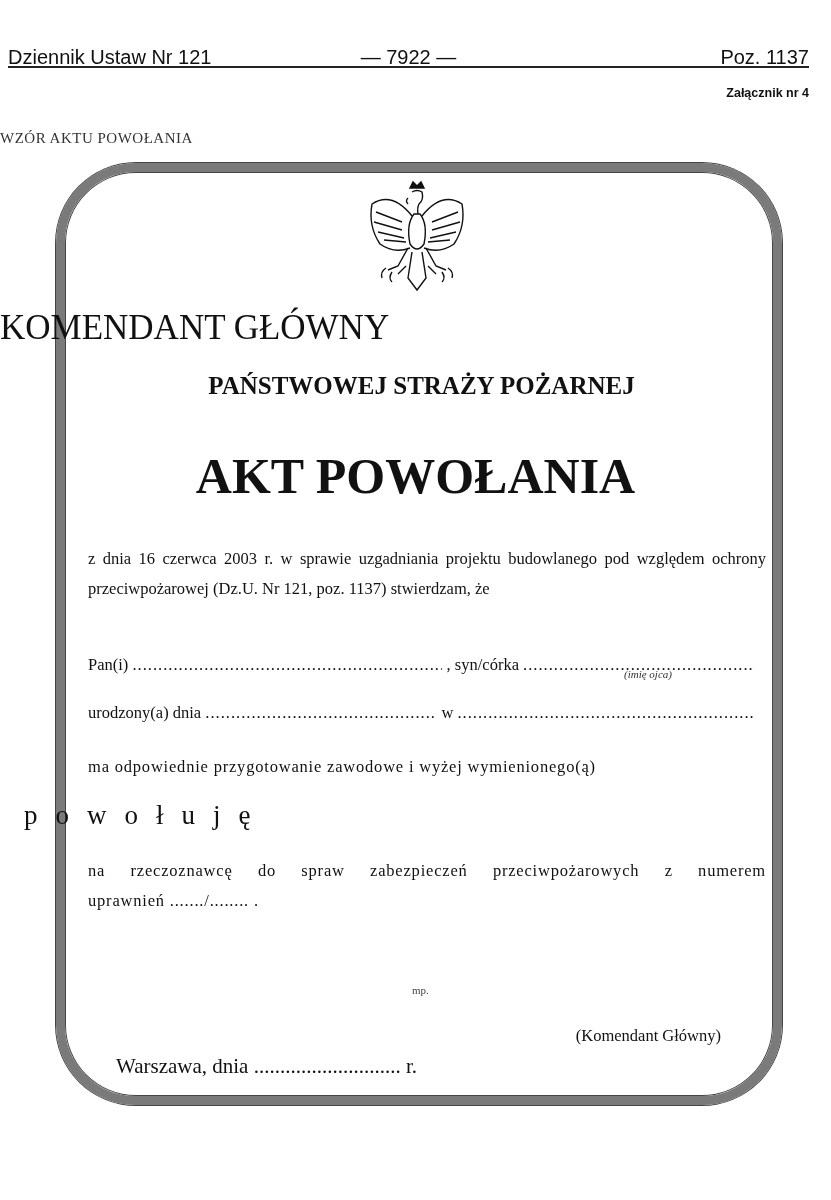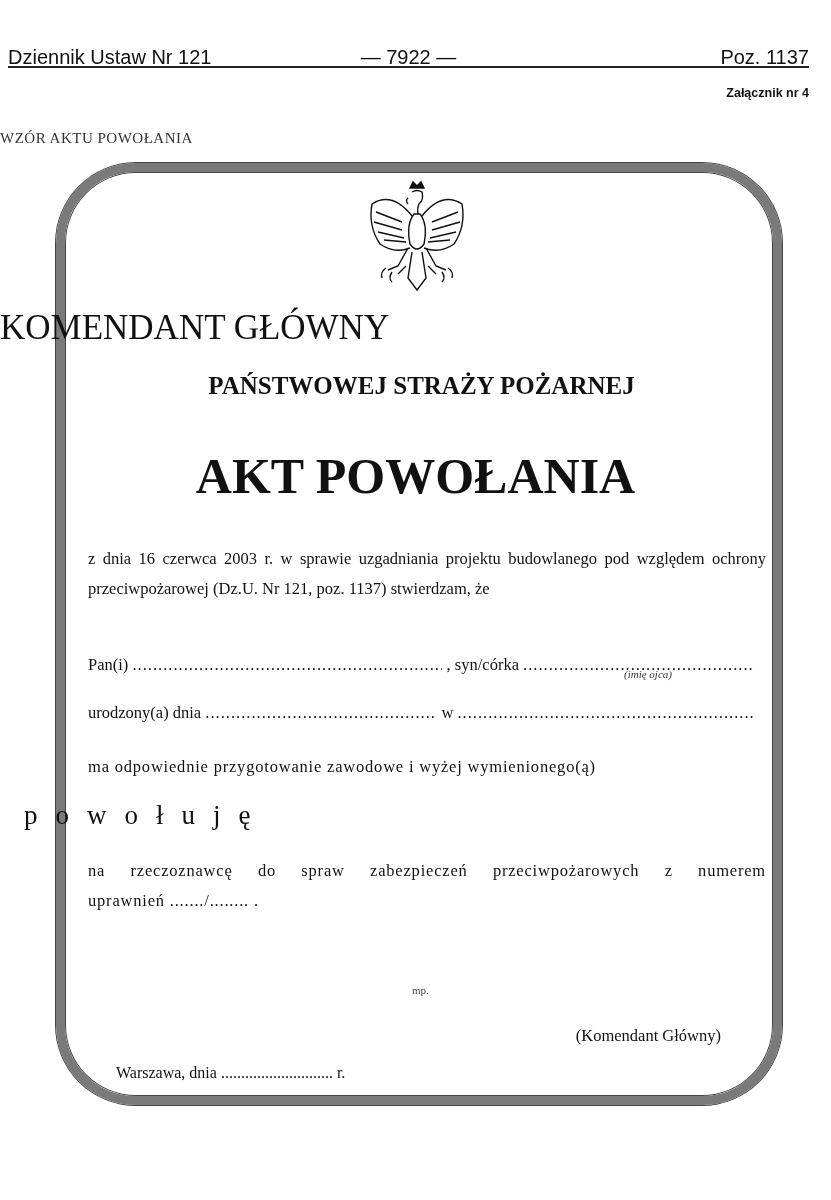--- a/index.html
+++ b/index.html
@@ -28,21 +28,21 @@
   .body-text { position: absolute; left: 88px; width: 678px; font-size: 16.5px; }
   .justify { text-align: justify; text-align-last: justify; }
   .para1 { top: 544px; line-height: 30px; }
   .line { position: absolute; left: 88px; width: 678px; font-size: 16.5px; white-space: nowrap; overflow: hidden; }
   .dots { display: inline-block; overflow: hidden; vertical-align: bottom; letter-spacing: 1px; }
   .hint { position: absolute; font-style: italic; font-size: 11px; color: #333; }
   .spaced { letter-spacing: 0.8px; }
   .appoint { position: absolute; left: 0; right: 0; top: 800px; font-size: 27px; font-weight: normal; letter-spacing: 18px; padding-left: 24px; }
   .mp { position: absolute; left: 412px; top: 948px; font-size: 11px; color: #444; margin-top: 36px; }
   .signer { position: absolute; right: 110px; top: 1026px; font-size: 16.5px; }
-  .place-date { position: absolute; left: 116px; top: 1054px; font-size: 16px; margin-top: 10px; }
+  .place-date { position: absolute; left: 116px; top: 1054px; font-size: 21px; }
 </style>
 </head>
 <body>
 
 <div class="header sans">
   <span class="left">Dziennik Ustaw Nr 121</span>
   <span class="center">— 7922 —</span>
   <span class="right">Poz. 1137</span>
 </div>
 <div class="header-rule"></div>

